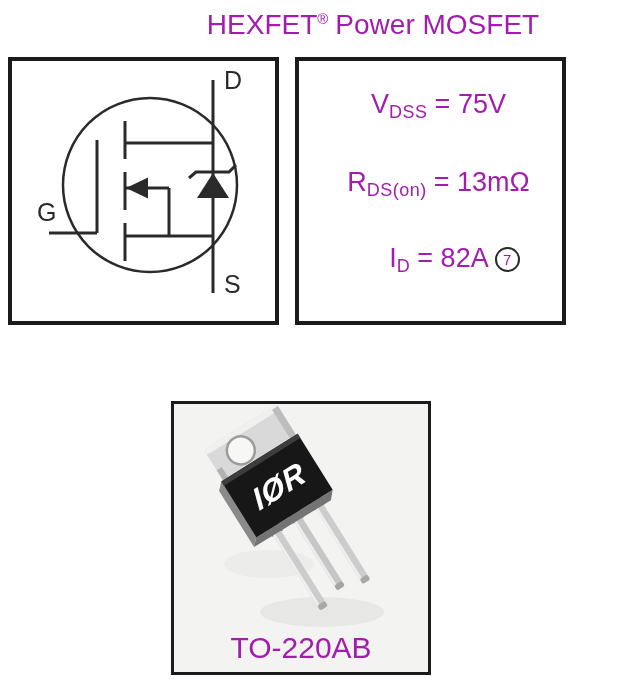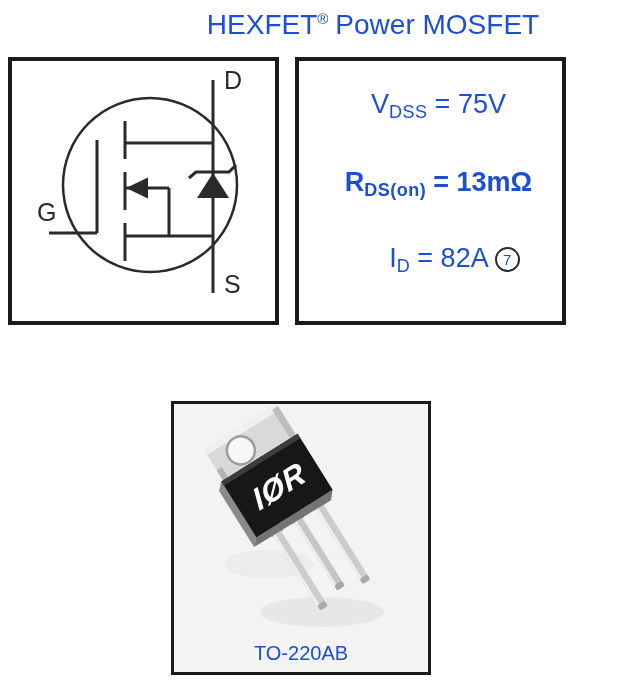--- a/index.html
+++ b/index.html
@@ -6,21 +6,21 @@
     margin: 0;
     padding: 0;
     background: #ffffff;
   }
   #page {
     position: relative;
     width: 621px;
     height: 691px;
     background: #ffffff;
     font-family: "Liberation Sans", sans-serif;
-    color: #1d4ed8;
+    color: #a21caf;
     overflow: hidden;
   }
 
   
   .title {
     position: absolute;
     left: 126px;
     top: 2px;
     width: 494px;
     text-align: center;
@@ -52,21 +52,21 @@
   
   .spec-row {
     position: absolute;
     left: 16px; right: 0;
     text-align: center;
     font-size: 27px;
     line-height: 30px;
     white-space: nowrap;
   }
   #spec-row-vdss  { top: 28px; }
-  #spec-row-rdson { top: 106px; font-weight: bold; }
+  #spec-row-rdson { top: 106px; }
   #spec-row-id    { top: 182px; padding-left: 32px; }
   .spec-sub {
     font-size: 18px;
     vertical-align: -5px;
     letter-spacing: 0.5px;
   }
   .spec-value { margin-left: 7px; }
   .circled-note {
     display: inline-block;
     width: 21px; height: 21px;
@@ -79,21 +79,21 @@
     vertical-align: 2px;
   }
 
   
   #package-photo-svg { position: absolute; left: 0; top: 0; }
   .package-label {
     position: absolute;
     left: 0; right: 0;
     bottom: 7px;
     text-align: center;
-    font-size: 20px;
+    font-size: 30px;
   }
 
   svg { display: block; }
 </style>
 </head>
 <body>
 
 <div id="page">
 
   <div class="title">

